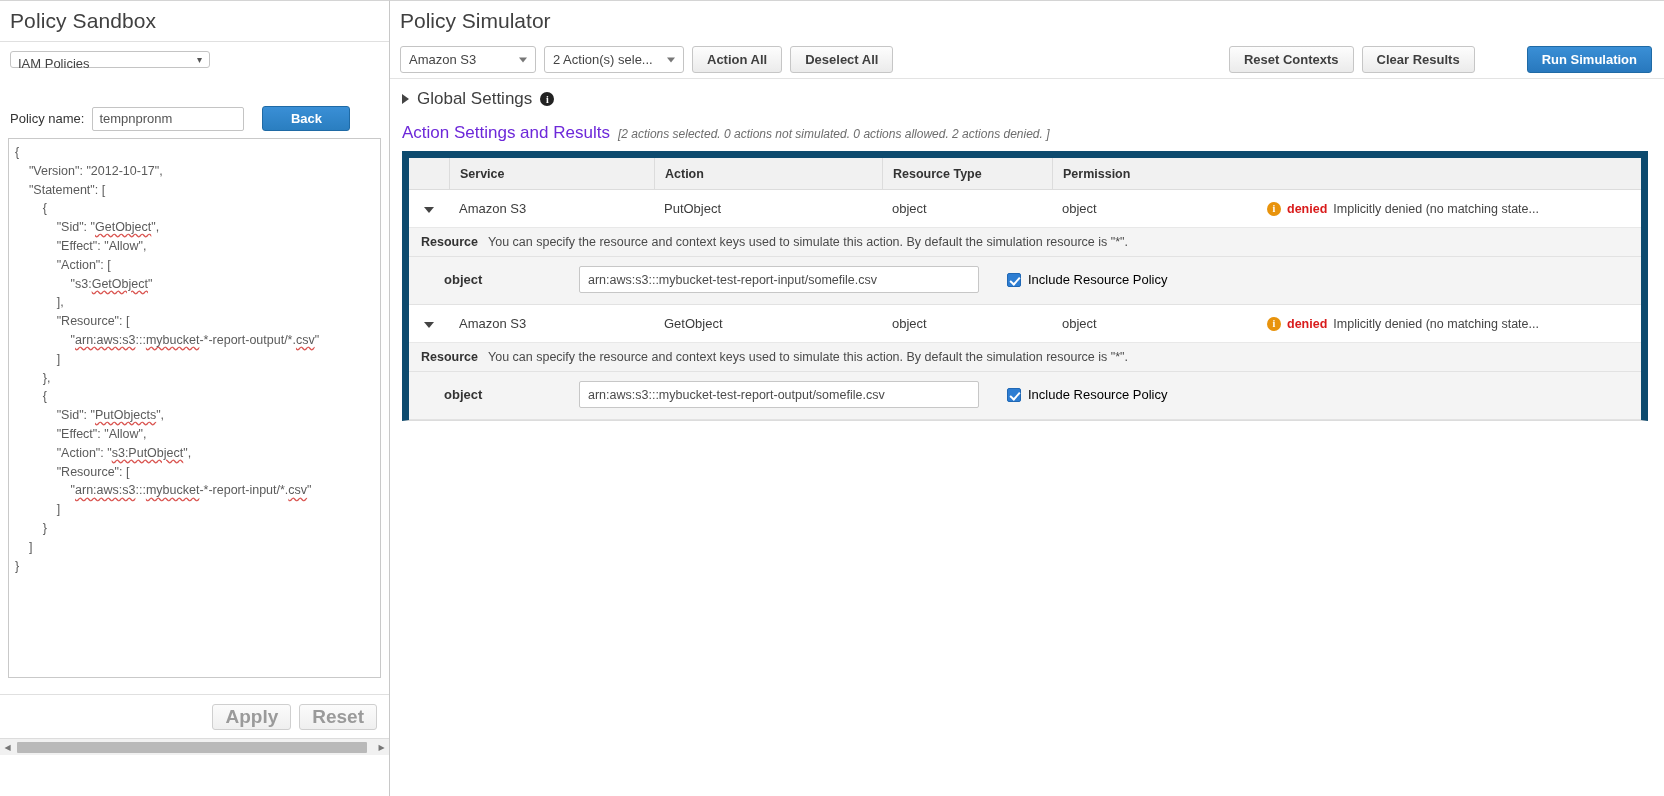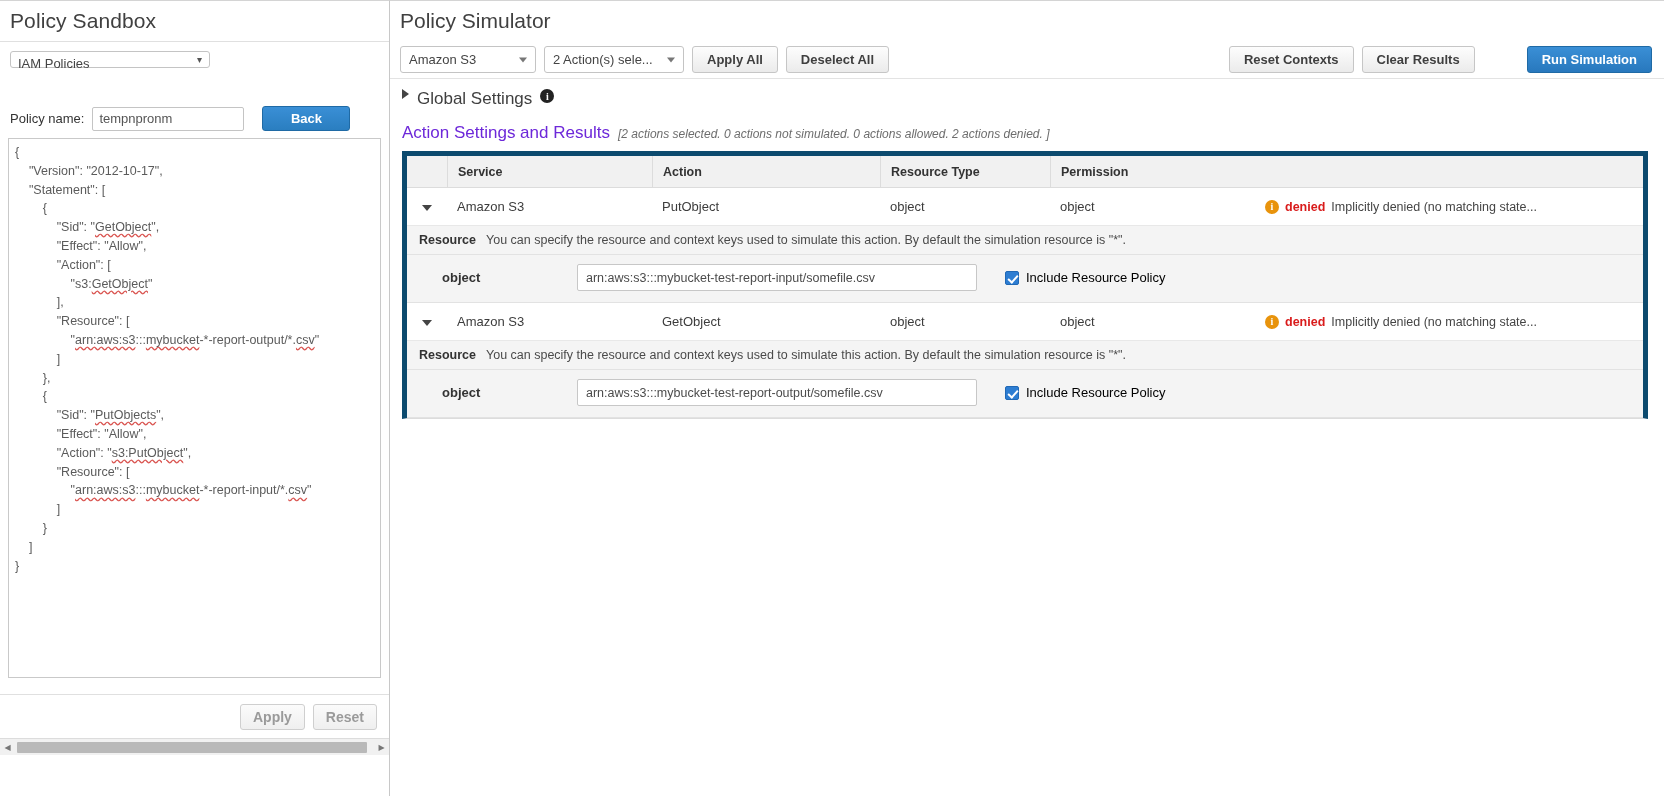--- a/index.html
+++ b/index.html
@@ -123,21 +123,21 @@
     margin-top: 16px;
   }
   .ftr-btn {
     min-width: 62px;
     height: 26px;
     padding: 0 12px;
     background: linear-gradient(to bottom,#fbfbfb,#efefef);
     border: 1px solid #cfcfcf;
     border-radius: 3px;
     color: #9a9a9a;
-    font-size: 14px;
+    font-size: 19px;
     font-weight: bold;
     font-family: "Liberation Sans", sans-serif;
     cursor: default;
   }
 
   .hscroll {
     height: 17px;
     border-top: 1px solid #dcdcdc;
     background: #f1f1f1;
     display: flex;
@@ -221,21 +221,21 @@
   .spacer { flex: 1 1 auto; }
   .tb-btn.primary {
     background: linear-gradient(to bottom,#3a8fd6,#2878bd);
     border: 1px solid #1f6aa5;
     color: #ffffff;
     margin-left: 44px;
   }
 
   .global-settings {
     display: flex;
-    align-items: flex-start;
+    align-items: center;
     gap: 8px;
     padding: 10px 0 8px 12px;
     cursor: pointer;
   }
   .tri-right {
     width: 0; height: 0;
     border-top: 5px solid transparent;
     border-bottom: 5px solid transparent;
     border-left: 7px solid #444;
   }
@@ -252,21 +252,21 @@
     display: flex;
     align-items: baseline;
     gap: 8px;
     padding: 6px 0 8px 12px;
   }
   .asr-title { font-size: 17px; color: #6d28d9; }
   .asr-sub { font-size: 12px; color: #6d6d6d; font-style: italic; }
 
   .results-table {
     margin: 0 16px 0 12px;
-    border: 5px solid #0c4a6e;
+    border: 7px solid #0c4a6e;
     border-bottom: 1px solid #dcdcdc;
   }
   .rt-head {
     display: flex;
     background: #f1f1f1;
     border-bottom: 1px solid #dcdcdc;
     height: 32px;
     align-items: center;
     font-weight: bold;
     font-size: 12.5px;
@@ -444,21 +444,21 @@
 
     <div class="toolbar">
       <div class="tb-select w1">
         <span>Amazon S3</span>
         <span class="caret"></span>
       </div>
       <div class="tb-select w2">
         <span>2 Action(s) sele...</span>
         <span class="caret"></span>
       </div>
-      <button class="tb-btn">Apply All</button>
+      <button class="tb-btn">Action All</button>
       <button class="tb-btn">Deselect All</button>
       <div class="spacer"></div>
       <button class="tb-btn">Reset Contexts</button>
       <button class="tb-btn">Clear Results</button>
       <button class="tb-btn primary">Run Simulation</button>
     </div>
 
     <div class="global-settings">
       <span class="tri-right"></span>
       <span class="gs-label">Global Settings</span>

